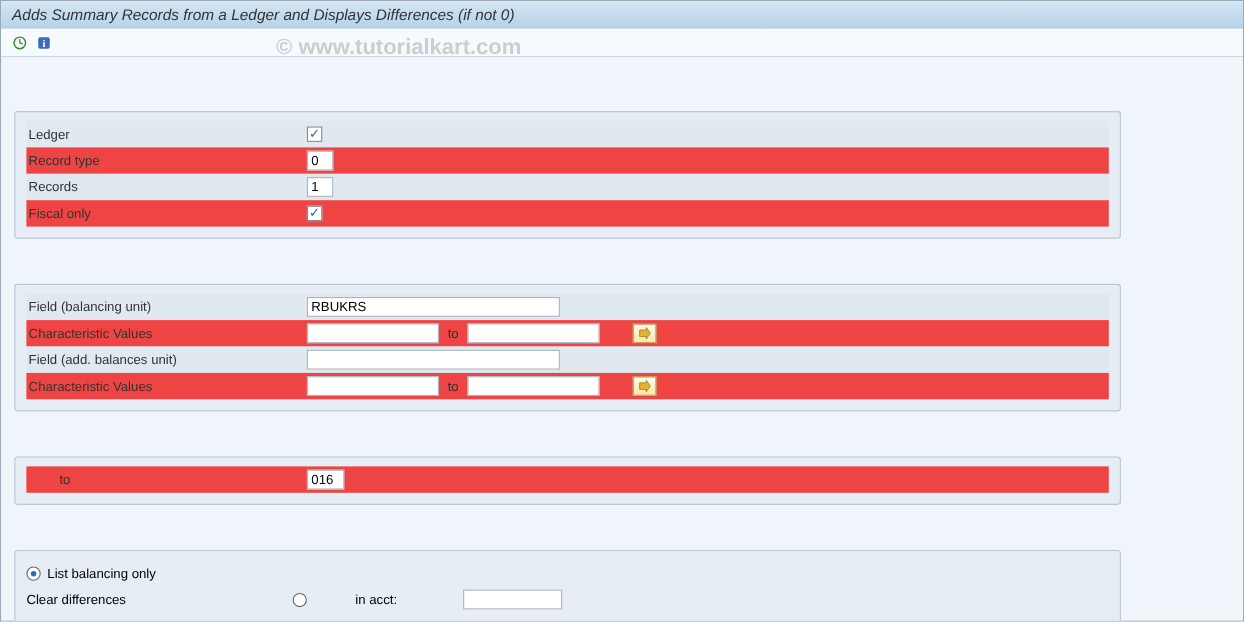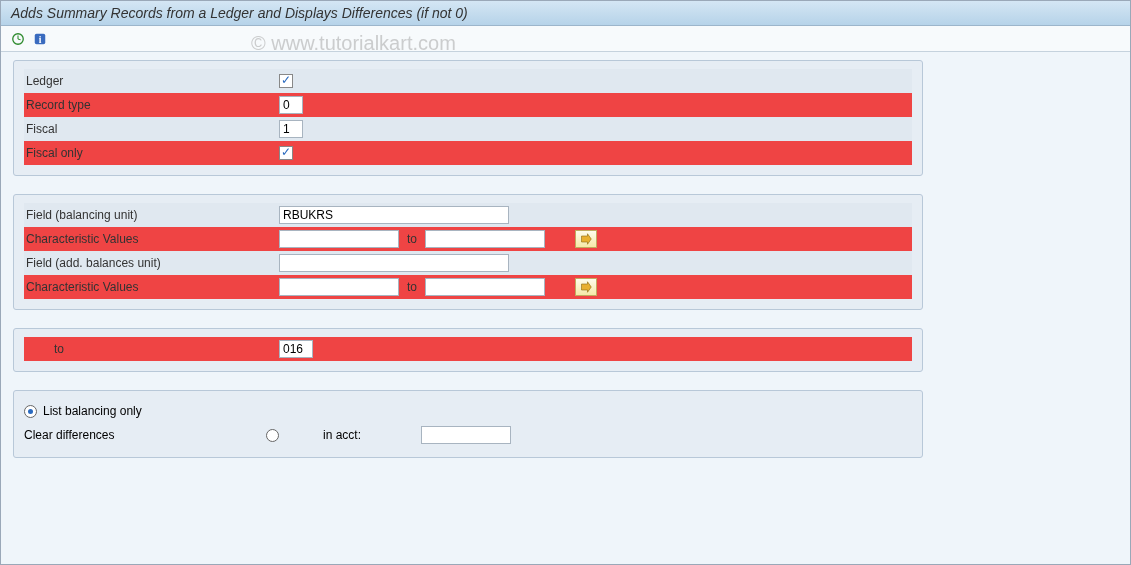--- a/index.html
+++ b/index.html
@@ -46,28 +46,30 @@
       height: calc(100% - 48px);
     }
     .watermark {
       position: absolute;
       top: -20px;
       left: 250px;
       color: rgba(160,160,160,0.5);
       font-size: 20px;
       pointer-events: none;
       z-index: 10;
+      font-weight: bold;
     }
     .group-box {
       background: #e6edf4;
       border: 1px solid #b8c8d8;
       border-radius: 3px;
       padding: 8px 10px 10px 10px;
       margin-bottom: 18px;
-      width: 910px;
+      width: 1006px;
+      margin-top: 41px;
     }
     .row {
       display: flex;
       align-items: center;
       padding: 1px 0;
       min-height: 24px;
     }
     .row.striped-odd { background: #e0e8f0; }
     .row.striped-even { background: #ef4444; }
     .row-label {
@@ -173,21 +175,21 @@
   <div class="group-box">
     <div class="row striped-odd">
       <span class="row-label">Ledger</span>
       <span class="checkbox-box checked"></span>
     </div>
     <div class="row striped-even">
       <span class="row-label">Record type</span>
       <input type="text" class="field f-tiny" value="0" style="">
     </div>
     <div class="row striped-odd">
-      <span class="row-label">Fiscal</span>
+      <span class="row-label">Records</span>
       <input type="text" class="field f-tiny" value="1" style="">
     </div>
     <div class="row striped-even">
       <span class="row-label">Fiscal only</span>
       <span class="checkbox-box checked"></span>
     </div>
   </div>
 
   <div class="group-box">
     <div class="row striped-odd">

